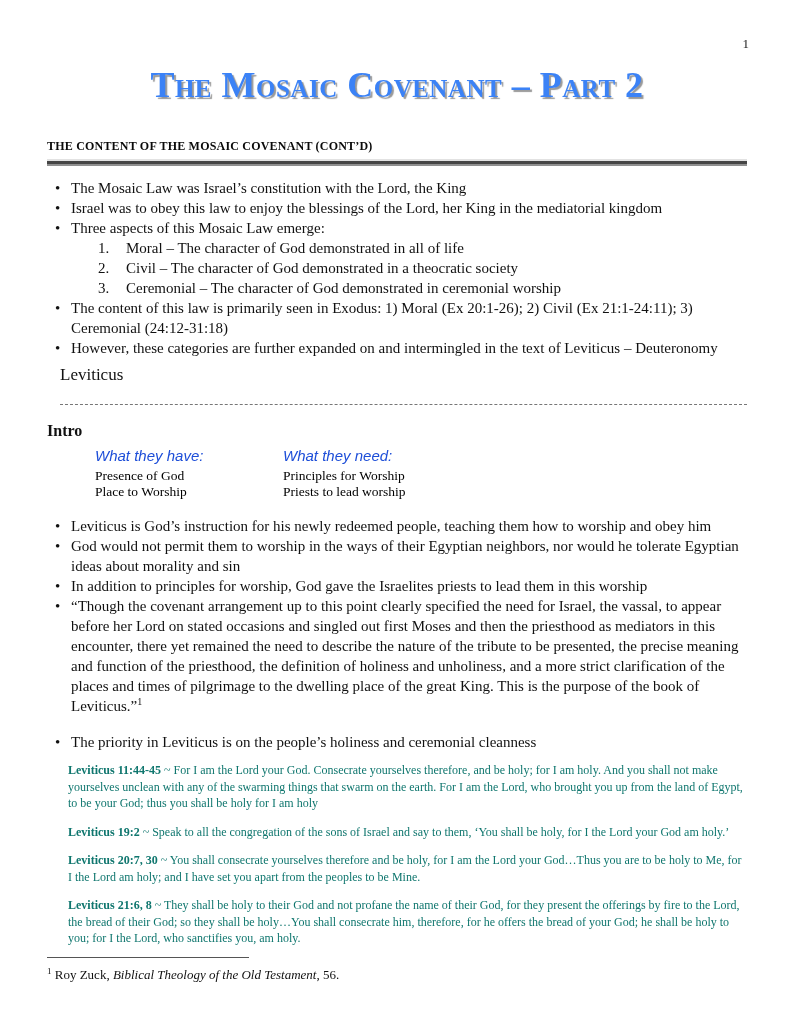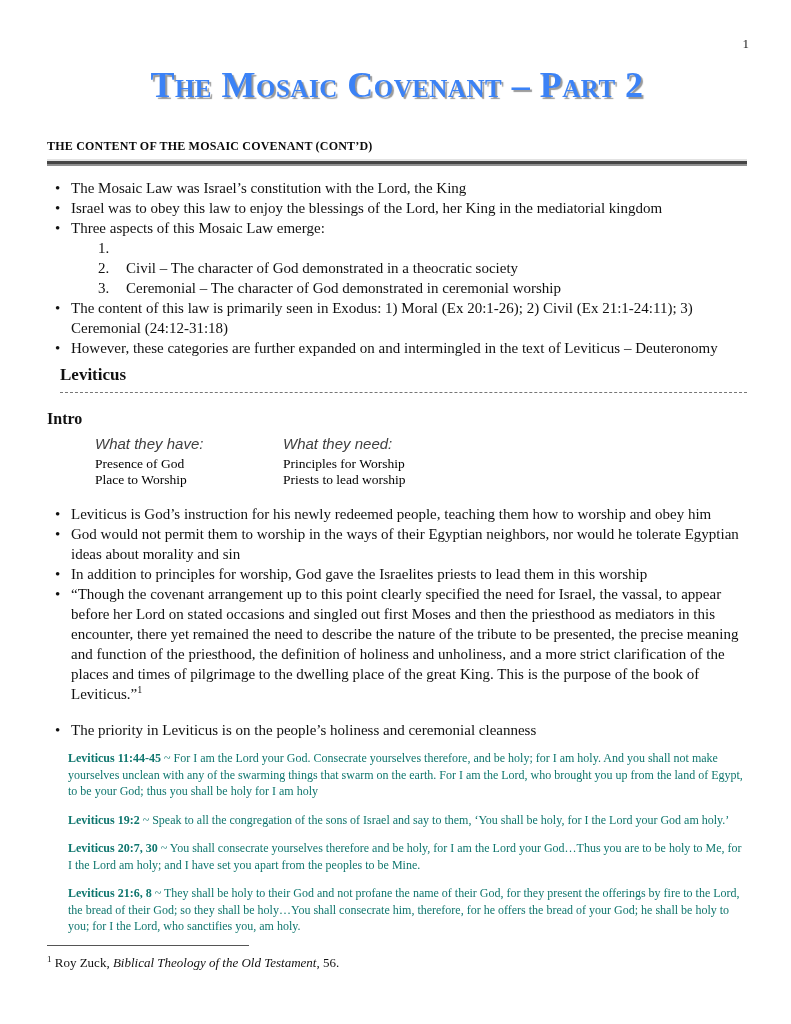--- a/index.html
+++ b/index.html
@@ -41,35 +41,35 @@
   }
   .bullet-list { margin-top: 12px; font-size: 15px; line-height: 20px; }
   .li { display: flex; padding-left: 8px; }
   .li .marker { flex: 0 0 16px; }
   .li .li-text { flex: 1 1 auto; }
   .numbered { padding-left: 51px; }
   .num-li { display: flex; }
   .num-li .num { flex: 0 0 28px; }
   .lev-heading {
     margin: 6px 0 0 13px;
-    font-size: 17px; font-weight: bold; line-height: 22px;
+    font-size: 17px; font-weight: normal; line-height: 22px;
     border-bottom: 1px dashed #777;
-    padding-bottom: 6px;
+    padding-bottom: 18px;
   }
   .intro-label {
     margin-top: 16px;
     font-size: 16px; font-weight: bold; 
     line-height: 20px;
   }
   .cols { display: flex; margin: 6px 0 0 48px; }
   .col-have { width: 188px; }
   .col-header {
     font-family: "Liberation Sans", sans-serif;
     font-style: italic; font-size: 15px; line-height: 18px;
-    color: #404040; margin-bottom: 3px;
+    color: #1d4ed8; margin-bottom: 3px;
   }
   .col-item { font-size: 13.5px; line-height: 16px; color: #000000; }
   .second-list { margin-top: 16px; }
   .priority-list { margin-top: 16px; }
   sup.fn-ref { font-size: 10px; line-height: 0; }
   .quotes { margin-left: 21px; }
   .quote { font-size: 12px; line-height: 16.5px; margin-top: 12px; color: #0f766e; }
   .quote:first-child { margin-top: 10px; }
   .quote .ref { font-weight: bold; }
   .footnote-block { margin-top: 10px; }
@@ -99,20 +99,21 @@
       <span class="marker">•</span>
       <span class="li-text">Israel was to obey this law to enjoy the blessings of the Lord, her King in the mediatorial kingdom</span>
     </div>
     <div class="li">
       <span class="marker">•</span>
       <span class="li-text">Three aspects of this Mosaic Law emerge:</span>
     </div>
     <div class="numbered">
       <div class="num-li">
         <span class="num">1.</span>
+        <span class="li-text">Moral – The character of God demonstrated in all of life</span>
       </div>
       <div class="num-li">
         <span class="num">2.</span>
         <span class="li-text">Civil – The character of God demonstrated in a theocratic society</span>
       </div>
       <div class="num-li">
         <span class="num">3.</span>
         <span class="li-text">Ceremonial – The character of God demonstrated in ceremonial worship</span>
       </div>
     </div>

